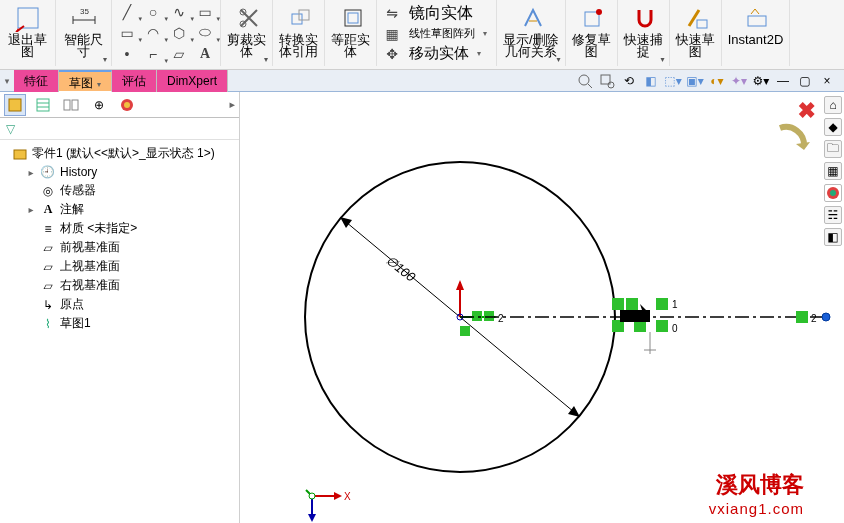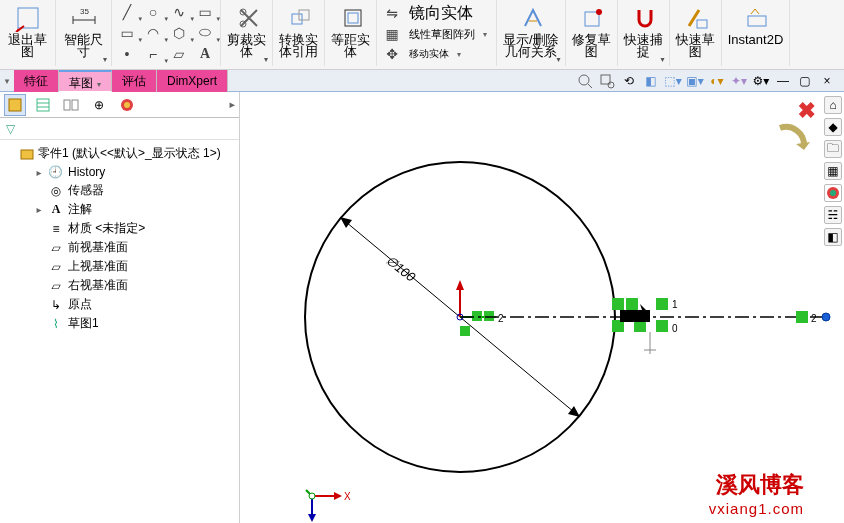--- a/index.html
+++ b/index.html
@@ -13,33 +13,33 @@
 .rib-btn .lbl { font-size: 13px; line-height: 12px; text-align: center; margin-top: 2px; white-space: pre; }
 .rib-btn .dd { font-size: 8px; color:#555; position:absolute; bottom:2px; right:4px; }
 .rib-group { display:flex; flex-direction:column; justify-content:space-around; height:66px; padding:2px 6px; border-right:1px solid #e0e0e0; }
 .rib-group .row { display:flex; gap:8px; }
 .smico { width:18px;height:18px; display:flex;align-items:center;justify-content:center; font-size:14px; color:#444; position:relative; }
 .smico .c { position:absolute; right:-6px; bottom:-2px; font-size:7px; color:#555; }
 
 
 .tabbar { display:flex; align-items:center; height:22px; border-bottom:1px solid #9bb6d9; background:#e9eef5; }
 .tab { padding:2px 10px; font-size:12px; border-right:1px solid #c0c0c0; height:22px; line-height:18px; background:#ec4899; }
-.tab.active { background:#f9a8d4; border-top:2px solid #6aa0e8; border-bottom:1px solid #fff; margin-bottom:-1px; }
+.tab.active { background:#fdba74; border-top:2px solid #6aa0e8; border-bottom:1px solid #fff; margin-bottom:-1px; }
 .tab .dd2{ font-size:8px; margin-left:4px; color:#666; }
 .view-tools { margin-left:auto; display:flex; gap:4px; padding-right:8px; align-items:center; }
 .vt { width:18px; height:18px; display:flex;align-items:center;justify-content:center; }
 
 
 .main { display:flex; height: calc(523px - 70px - 22px); position:relative; }
 .left { width:240px; border-right:1px solid #cfcfcf; display:flex; flex-direction:column; }
 .left-tabs { display:flex; height:26px; border-bottom:1px solid #c0c0c0; align-items:center; padding:0 4px; gap:6px; }
 .lt { width:22px;height:22px; display:flex;align-items:center;justify-content:center; border:1px solid transparent; }
 .lt.active{ border:1px solid #8aa8d8; background:#d9e6f7; }
 .filter { height:22px; display:flex; align-items:center; padding:0 6px; border-bottom:1px solid #e0e0e0; }
-.tree { padding:4px 20px; overflow:auto; flex:1; }
+.tree { padding:4px 12px; overflow:auto; flex:1; }
 .tree-item { display:flex; align-items:center; gap:4px; padding:1px 0; font-size:12px; white-space:nowrap; }
 .tree-item .exp { width:10px; text-align:center; color:#666; font-size:10px; }
 .tree-item .ic2 { width:16px;height:16px; display:flex;align-items:center;justify-content:center; }
 .tree-item .txt{}
 .indent1{ padding-left:14px; }
 
 
 .canvas { flex:1; position:relative; background:#fff; overflow:hidden; }
 svg.scene{ position:absolute; left:0; top:0; width:100%; height:100%; }
 
@@ -142,21 +142,21 @@
         <span class="smico">⇋</span>
         <span style="font-size:16px">镜向实体</span>
       </div>
     <div class="row" style="align-items:center">
         <span class="smico">▦</span>
         <span style="font-size:11px">线性草图阵列</span>
         <span style="font-size:8px;color:#666">▾</span>
       </div>
     <div class="row" style="align-items:center">
         <span class="smico">✥</span>
-        <span style="font-size:10px">移动实体</span>
+        <span style="font-size:15px">移动实体</span>
         <span style="font-size:8px;color:#666">▾</span>
       </div>
   </div>
 
   <div class="rib-btn">
     <span class="ic">
         <svg width="24" height="24">
           <path d="M4 20 L12 4 L20 20" fill="none" stroke="#5b8fd6" stroke-width="2"></path>
           <path d="M8 15 h8" stroke="#c80"></path>
         </svg>

